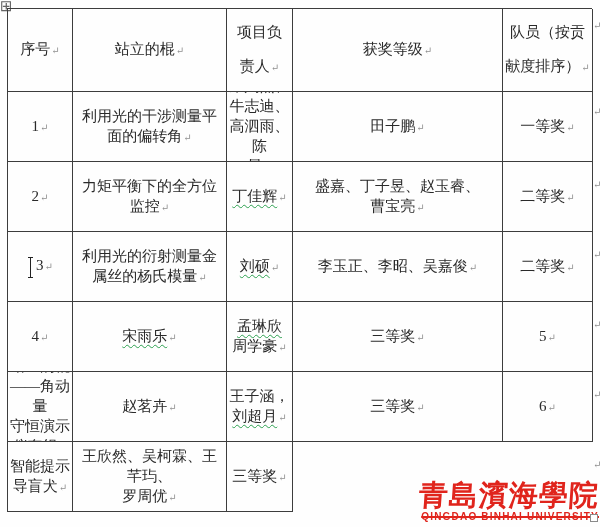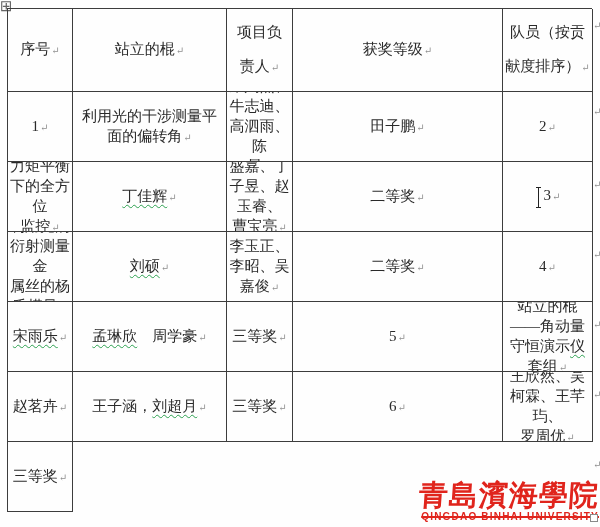--- a/index.html
+++ b/index.html
@@ -91,20 +91,23 @@
       <div class="ctext"><span><span>利用光的干涉测量平
 面的偏转角</span></span><span class="pmark">↵</span></div>
     </div>
     <div class="cell">
       <div class="ctext"><span><span>朱嫣然、牛志迪、高泗雨、陈
 晨</span></span><span class="pmark">↵</span></div>
     </div>
     <div class="cell">
       <div class="ctext"><span><span>田子鹏</span></span><span class="pmark">↵</span></div>
     </div>
+    <div class="cell">
+      <div class="ctext"><span>一等奖</span><span class="pmark">↵</span></div>
+    </div>
 
     <div class="cell no">
       <div class="ctext"><span>2</span><span class="pmark">↵</span></div>
     </div>
     <div class="cell">
       <div class="ctext"><span><span>力矩平衡下的全方位
 监控</span></span><span class="pmark">↵</span></div>
     </div>
     <div class="cell">
       <div class="ctext"><span><span class="sq-green">丁佳辉</span></span><span class="pmark">↵</span></div>
@@ -159,20 +162,23 @@
     </div>
     <div class="cell">
       <div class="ctext"><span><span>王子涵，</span><span class="sq-green">刘超月</span></span><span class="pmark">↵</span></div>
     </div>
     <div class="cell">
       <div class="ctext"><span>三等奖</span><span class="pmark">↵</span></div>
     </div>
 
     <div class="cell no">
       <div class="ctext"><span>6</span><span class="pmark">↵</span></div>
+    </div>
+    <div class="cell">
+      <div class="ctext"><span><span>智能提示导盲犬</span></span><span class="pmark">↵</span></div>
     </div>
     <div class="cell">
       <div class="ctext"><span><span>王欣然、吴柯霖、王芊玙、
 罗周优</span></span><span class="pmark">↵</span></div>
     </div>
     <div class="cell">
       <div class="ctext"><span>三等奖</span><span class="pmark">↵</span></div>
     </div>
 
   </div>

